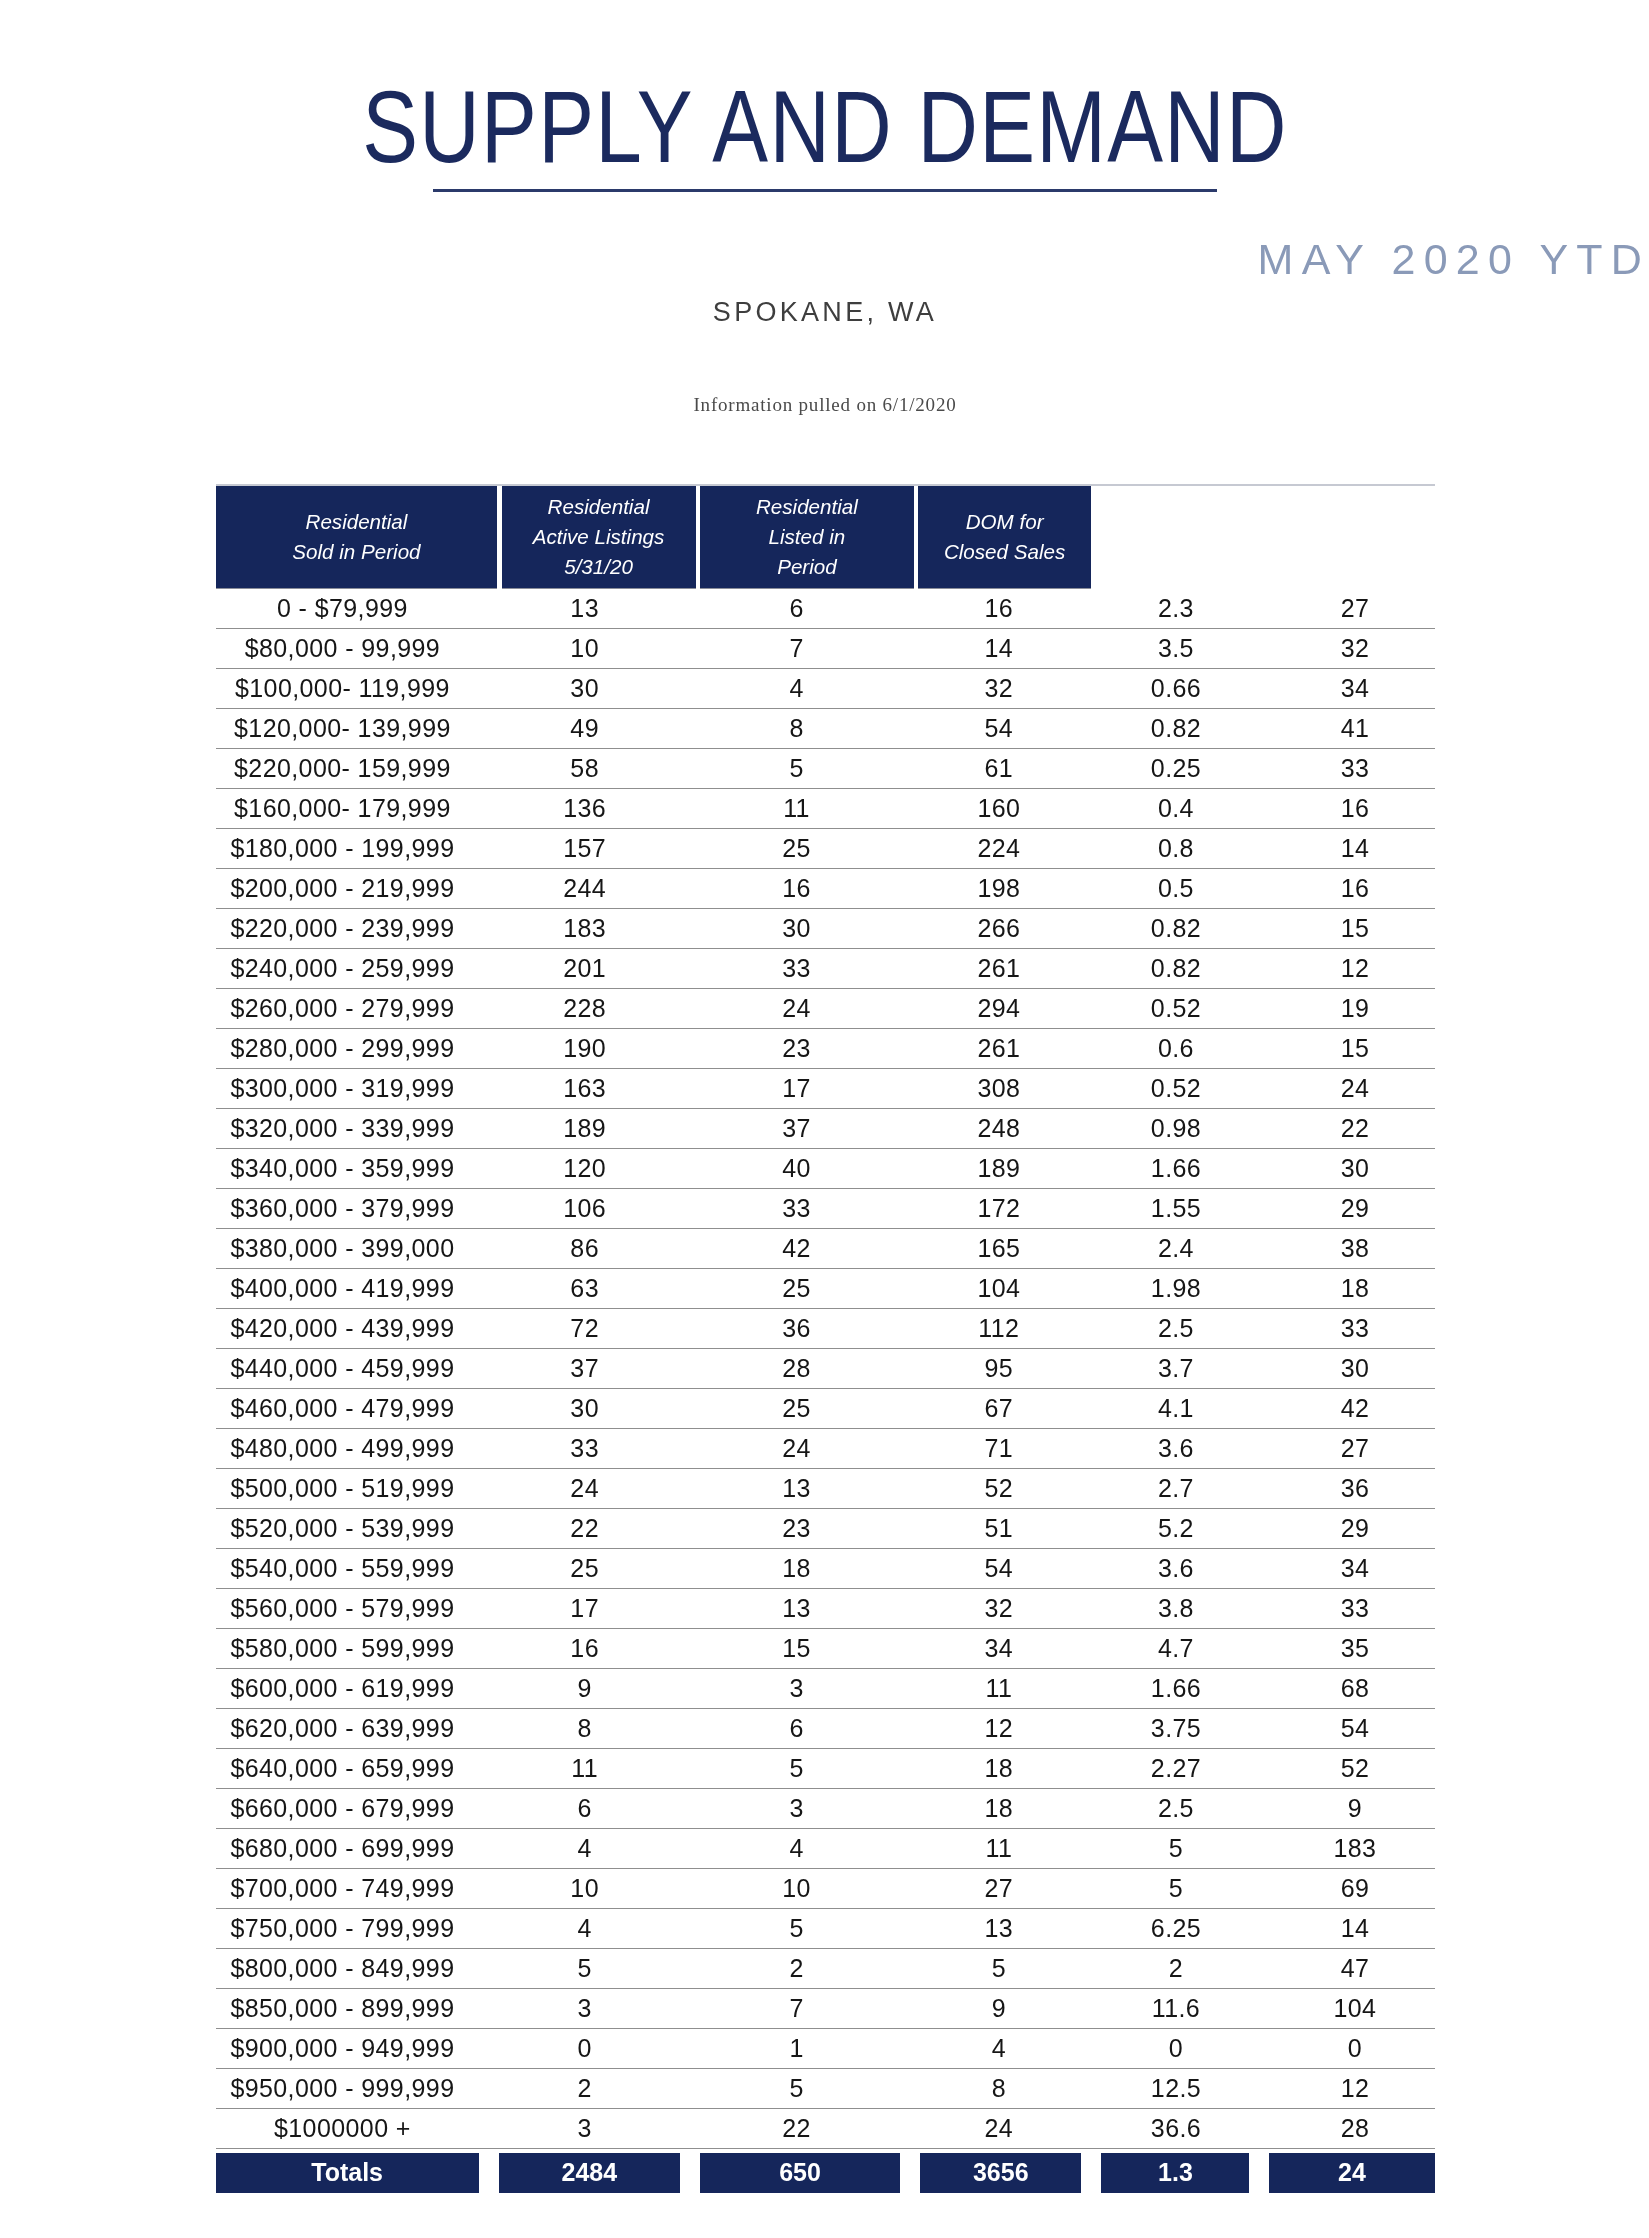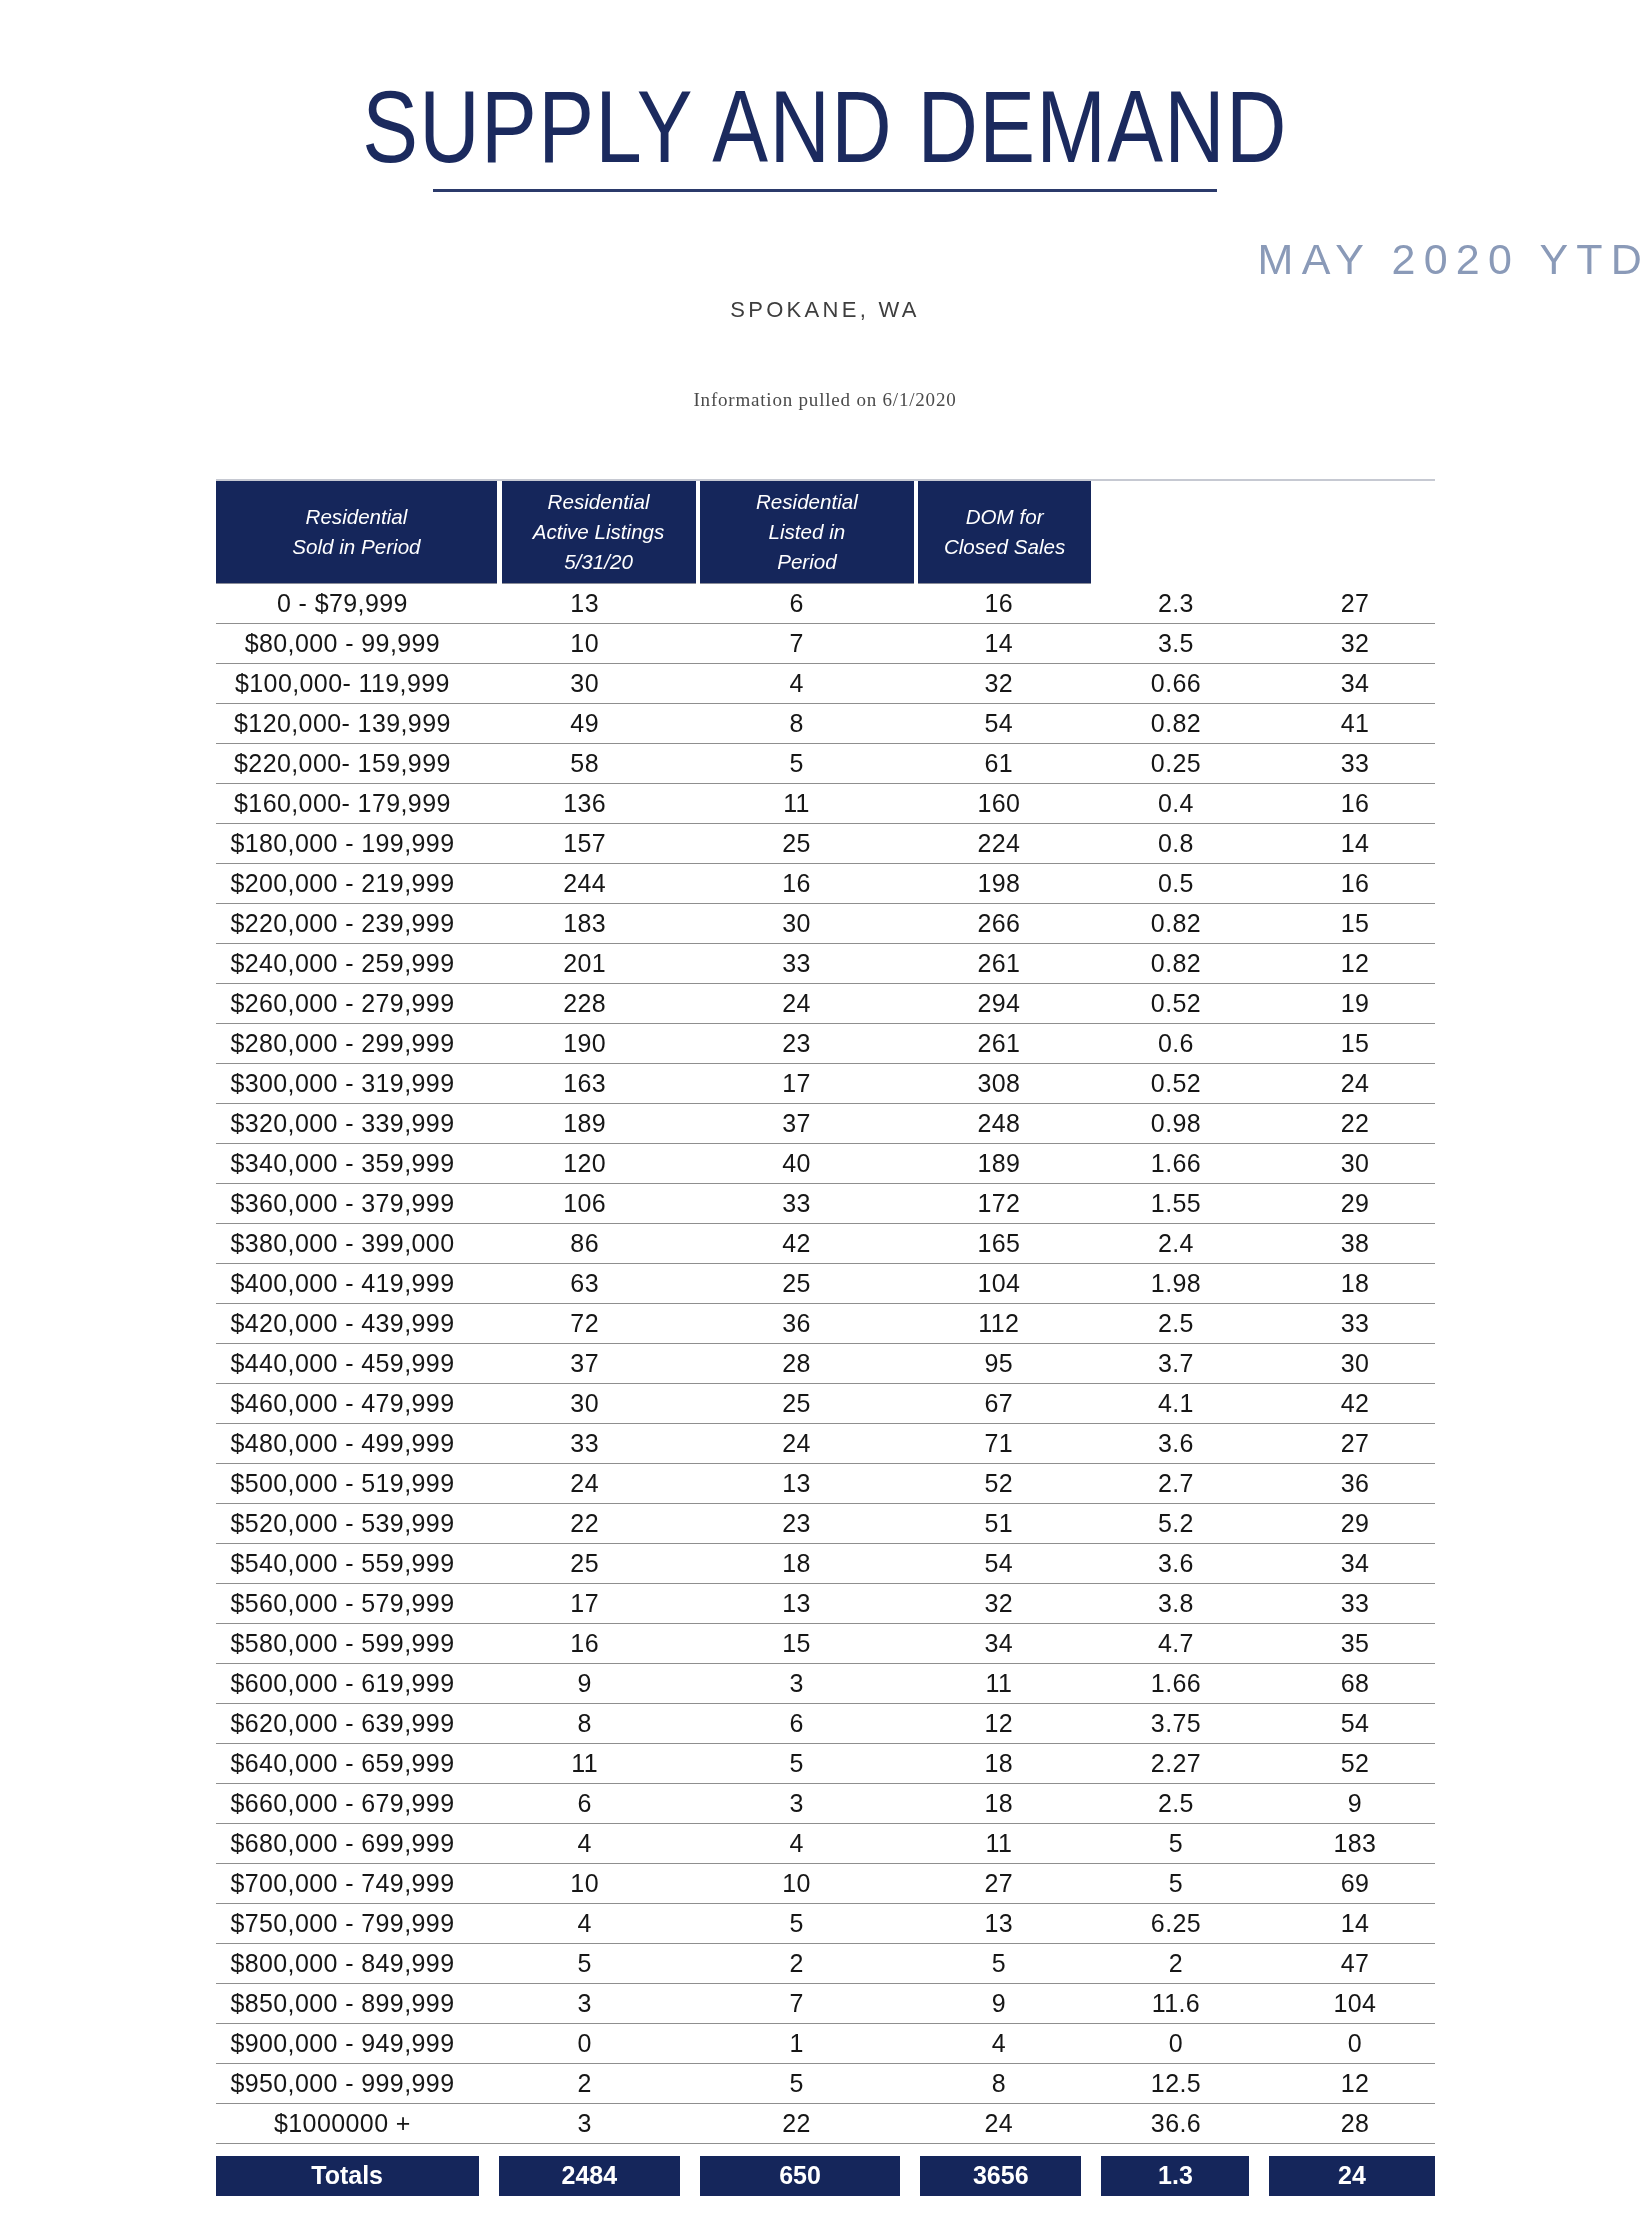--- a/index.html
+++ b/index.html
@@ -42,21 +42,21 @@
     text-align: right;
     color: #8a9ab8;
     font-size: 43px;
     letter-spacing: 8.2px;
     font-weight: normal;
   }
   .location {
     margin-top: 13px;
     text-align: center;
     color: #3e3e3e;
-    font-size: 22px;
+    font-size: 27px;
     letter-spacing: 3.3px;
   }
   .info-note {
     margin-top: 66px;
     text-align: center;
     color: #4a4a4a;
     font-family: "Liberation Serif", serif;
     font-size: 19px;
     letter-spacing: 0.8px;
   }
@@ -95,21 +95,21 @@
   }
   .tbody .tcell {
     text-align: center;
     color: #161616;
     font-size: 25px;
     letter-spacing: 0.4px;
     white-space: nowrap;
     overflow: visible;
   }
   .totals-row {
-    margin-top: 12px;
+    margin-top: 4px;
     gap: 20px;
   }
   .totals-row .total-cell {
     background: #15265b;
     color: #ffffff;
     font-size: 25px;
     font-weight: bold;
     height: 40px;
     display: flex;
     align-items: center;

